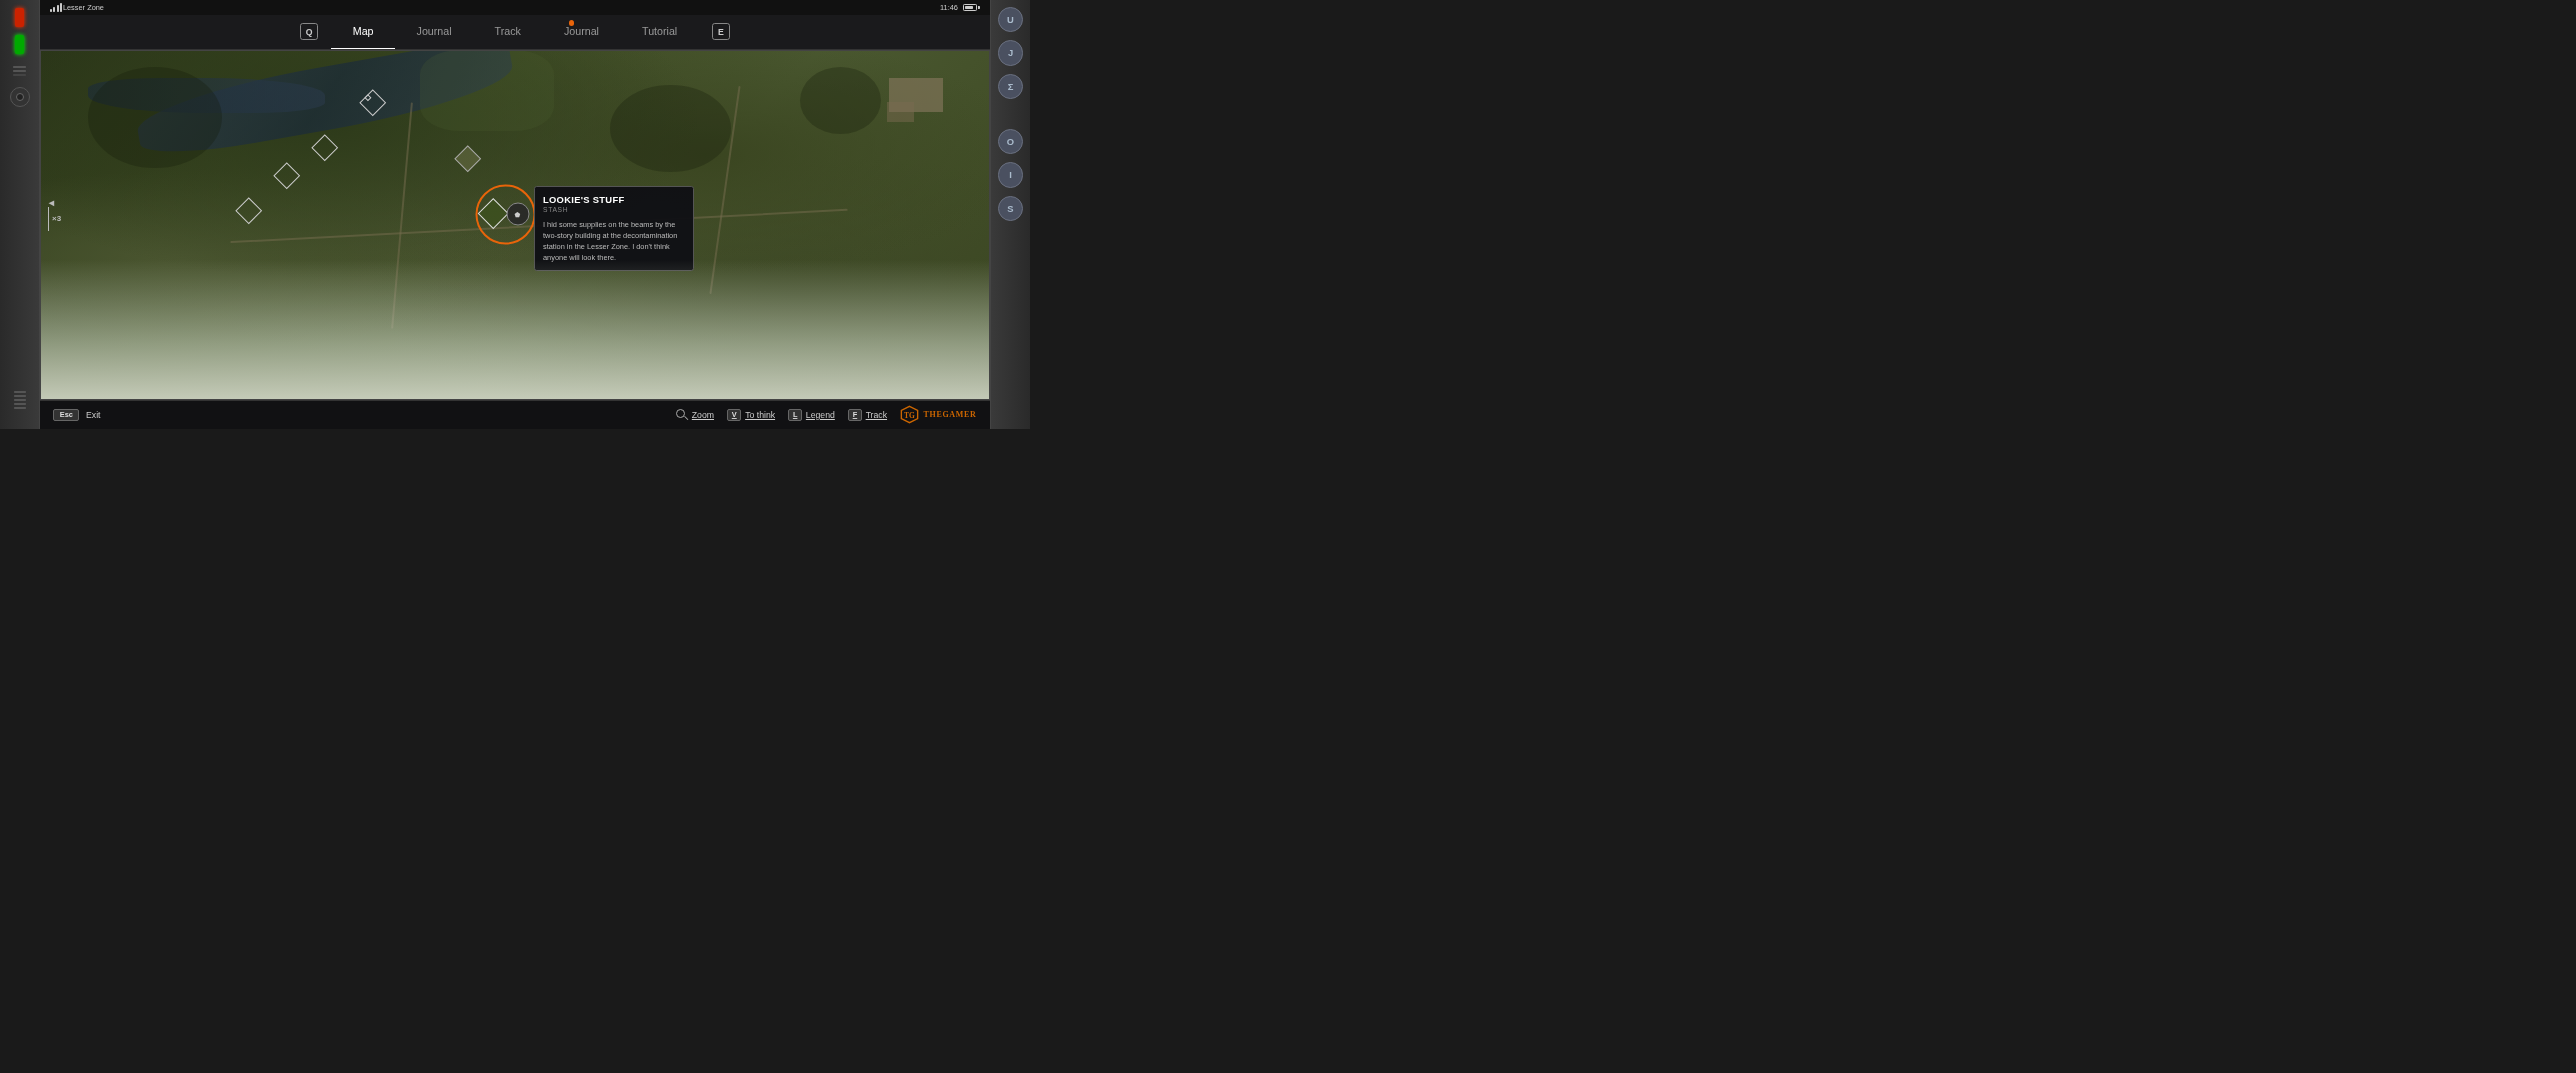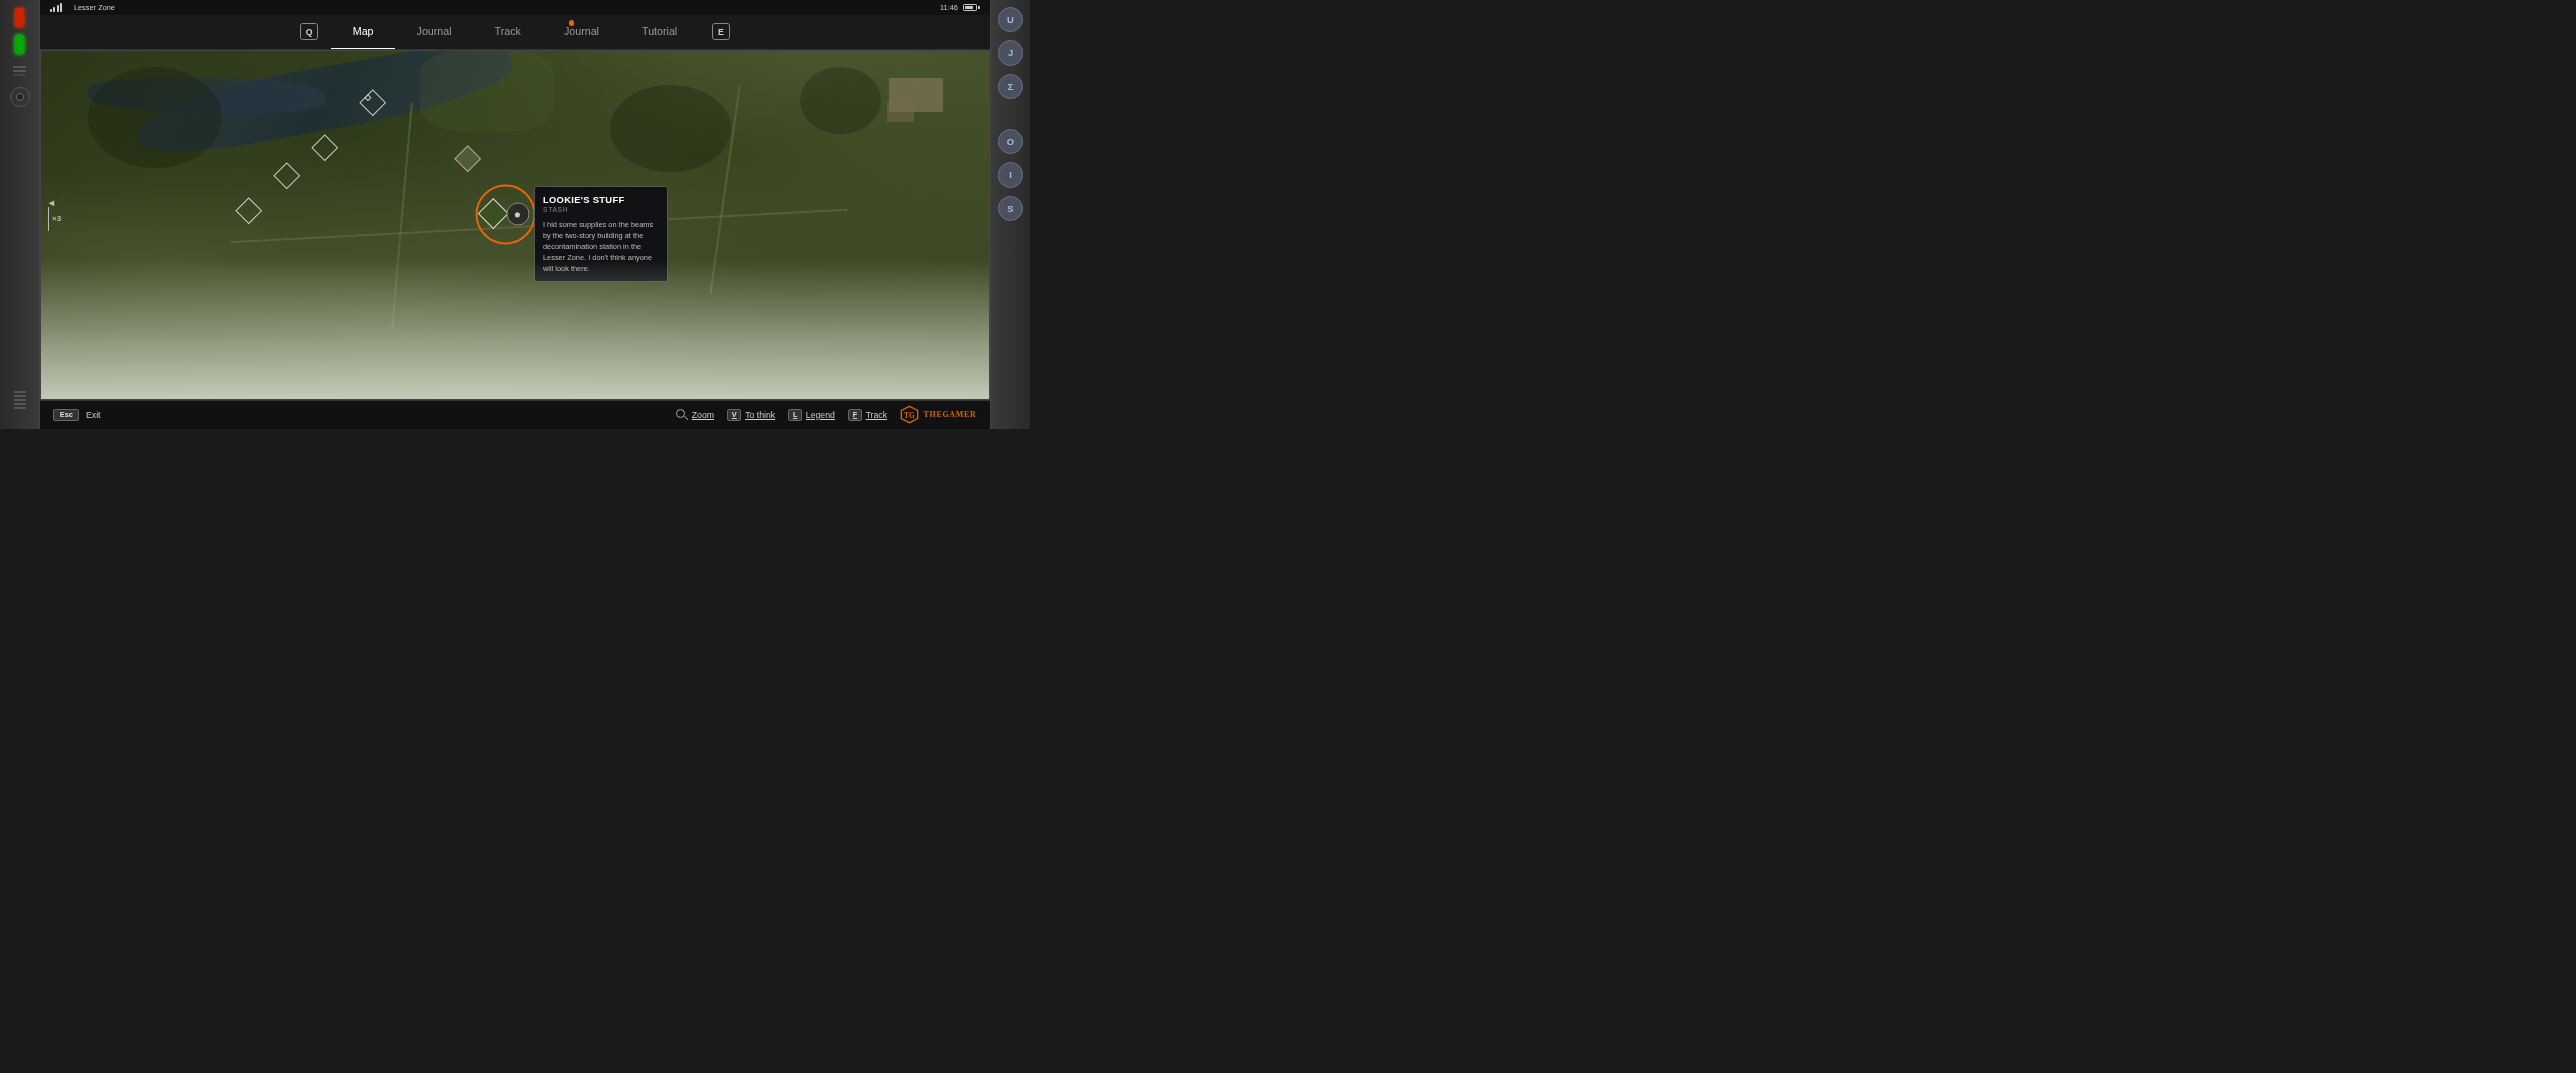--- a/index.html
+++ b/index.html
@@ -98,21 +98,21 @@
       display: flex;
       align-items: center;
       justify-content: space-between;
       padding: 0 10px;
       color: #ccc;
       font-size: 7.4px;
     }
     .status-bar-left {
       display: flex;
       align-items: center;
-      gap: 12px;
+      gap: 1px;
     }
     .signal-bars {
       display: flex;
       gap: 1.3px;
       align-items: flex-end;
     }
     .signal-bar {
       width: 2px;
       background: #ccc;
       border-radius: 0.7px;
@@ -301,21 +301,21 @@
       50% { opacity: 0.7; }
     }
 
     
     .map-tooltip {
       position: absolute;
       background: rgba(15, 15, 20, 0.95);
       border: 0.7px solid #555;
       border-radius: 2.7px;
       padding: 6.7px 8px;
-      width: 134px;
+      width: 160px;
       color: #ddd;
     }
     .tooltip-title {
       font-size: 9.4px;
       font-weight: bold;
       color: #ffffff;
       margin-bottom: 1.3px;
       letter-spacing: 0.3px;
     }
     .tooltip-subtitle {

